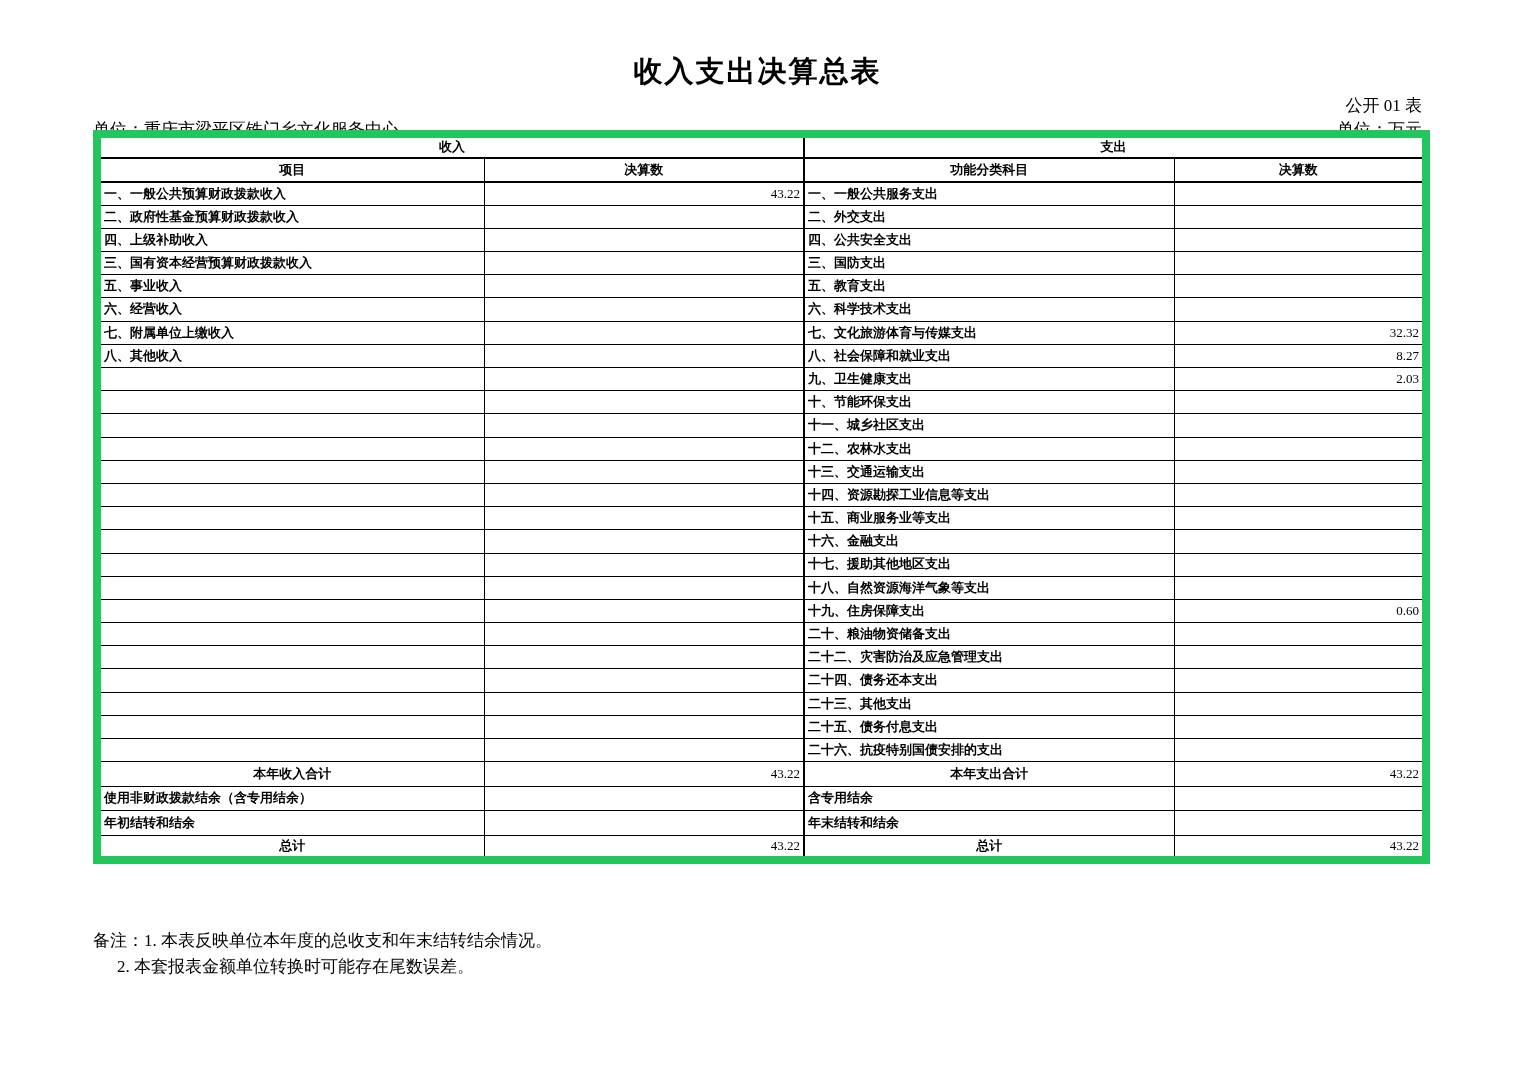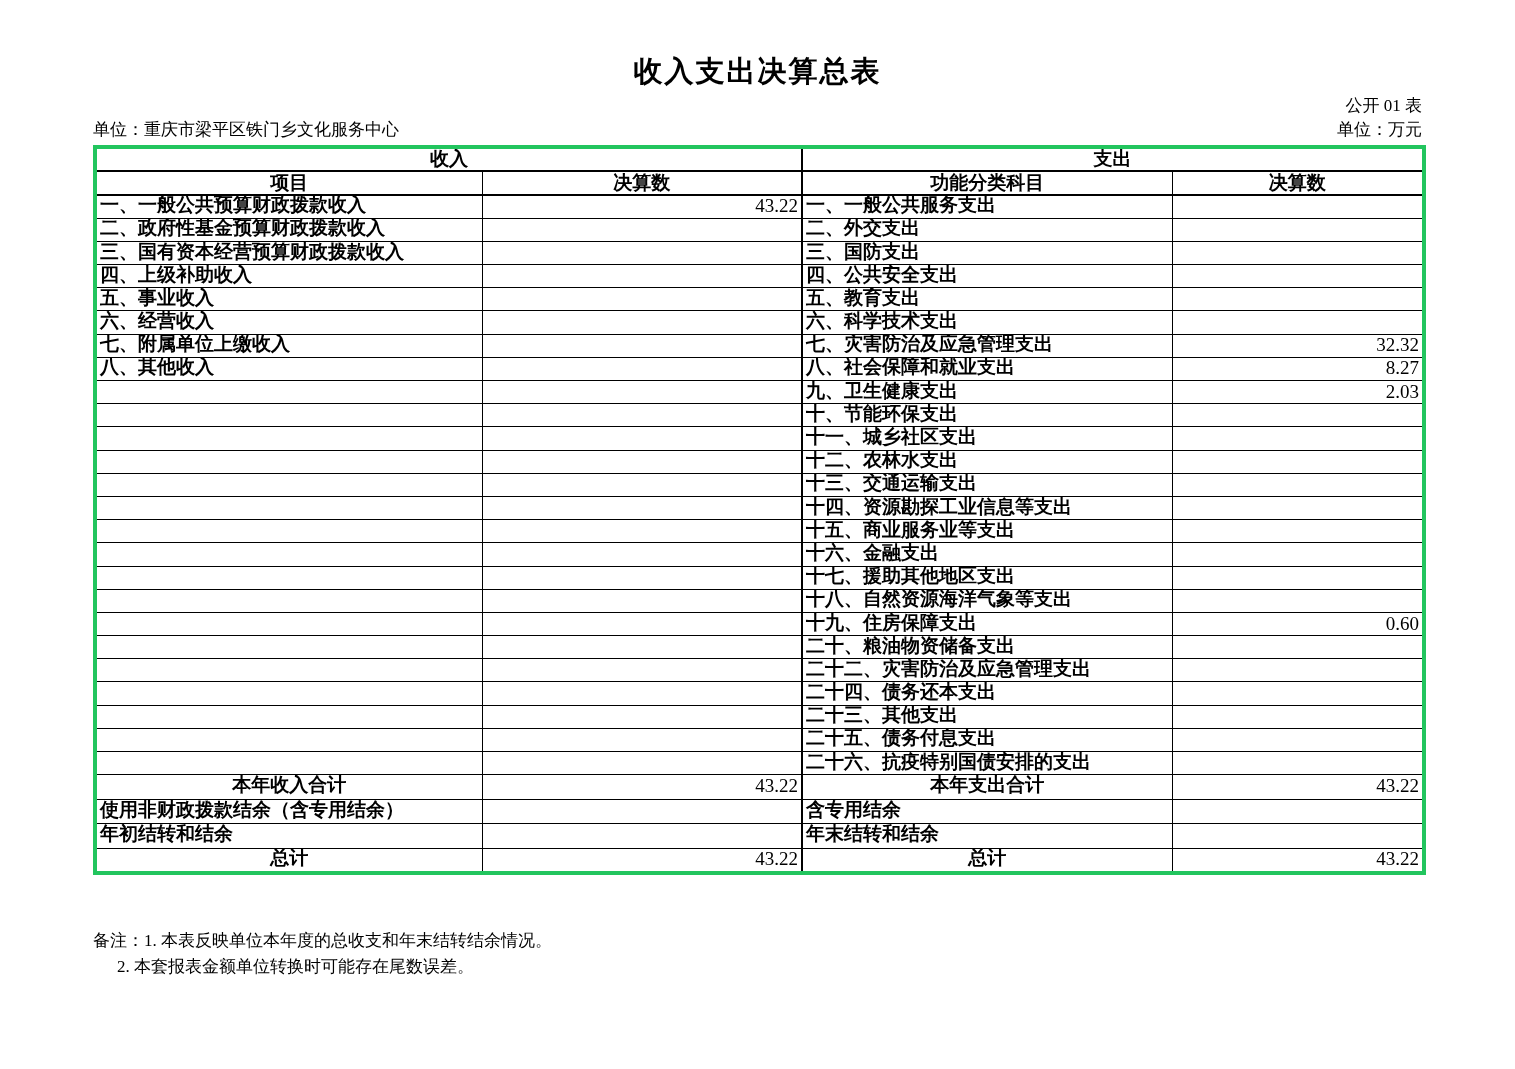--- a/index.html
+++ b/index.html
@@ -36,27 +36,27 @@
     position: absolute;
     top: 118px;
     left: 93px;
     width: 1329px;
     display: flex;
     justify-content: space-between;
     font-size: 17px;
   }
   table.main {
     position: absolute;
-    top: 145px;
+    top: 130px;
     left: 93px;
     width: 1329px;
     border-collapse: collapse;
     table-layout: fixed;
-    border: 4px solid #22c55e;
-    font-size: 19px;
+    border: 8px solid #22c55e;
+    font-size: 13px;
   }
   table.main th,
   table.main td {
     border: 1px solid #000;
     padding: 0 3px;
     overflow: hidden;
     white-space: nowrap;
     line-height: 1.1;
     vertical-align: middle;
   }
@@ -71,21 +71,20 @@
   table.main tr.data-row {
     height: 23.2px;
   }
   table.main tr.summary-row {
     height: 24.5px;
   }
   td.label {
     text-align: left;
     font-weight: bold;
     padding-left: 3px;
-    font-family: Liberation Mono, monospace;
   }
   td.label.center {
     text-align: center;
     margin-top: 6px;
   }
   td.value {
     text-align: right;
     font-weight: normal;
     padding-right: 6px;
   }
@@ -152,47 +151,47 @@
           <td class="label mid">一、一般公共服务支出</td>
           <td class="value"></td>
         </tr>
         <tr class="data-row">
           <td class="label">二、政府性基金预算财政拨款收入</td>
           <td class="value"></td>
           <td class="label mid">二、外交支出</td>
           <td class="value"></td>
         </tr>
         <tr class="data-row">
+          <td class="label">四、上级补助收入</td>
+          <td class="value"></td>
+          <td class="label mid">四、公共安全支出</td>
+          <td class="value"></td>
+        </tr>
+        <tr class="data-row">
           <td class="label">三、国有资本经营预算财政拨款收入</td>
           <td class="value"></td>
           <td class="label mid">三、国防支出</td>
           <td class="value"></td>
         </tr>
         <tr class="data-row">
-          <td class="label">四、上级补助收入</td>
-          <td class="value"></td>
-          <td class="label mid">四、公共安全支出</td>
-          <td class="value"></td>
-        </tr>
-        <tr class="data-row">
           <td class="label">五、事业收入</td>
           <td class="value"></td>
           <td class="label mid">五、教育支出</td>
           <td class="value"></td>
         </tr>
         <tr class="data-row">
           <td class="label">六、经营收入</td>
           <td class="value"></td>
           <td class="label mid">六、科学技术支出</td>
           <td class="value"></td>
         </tr>
         <tr class="data-row">
           <td class="label">七、附属单位上缴收入</td>
           <td class="value"></td>
-          <td class="label mid">七、灾害防治及应急管理支出</td>
+          <td class="label mid">七、文化旅游体育与传媒支出</td>
           <td class="value">32.32</td>
         </tr>
         <tr class="data-row">
           <td class="label">八、其他收入</td>
           <td class="value"></td>
           <td class="label mid">八、社会保障和就业支出</td>
           <td class="value">8.27</td>
         </tr>
         <tr class="data-row">
           <td class="label"></td>

